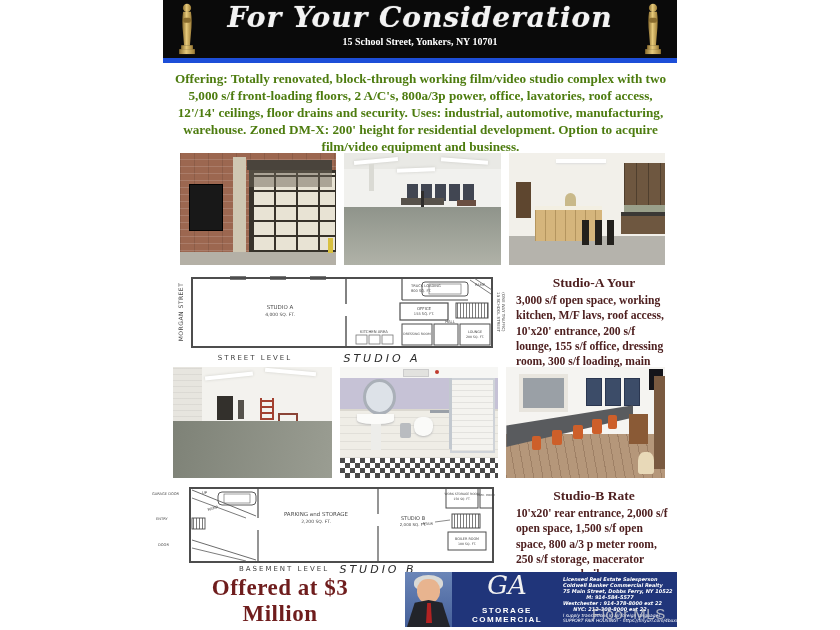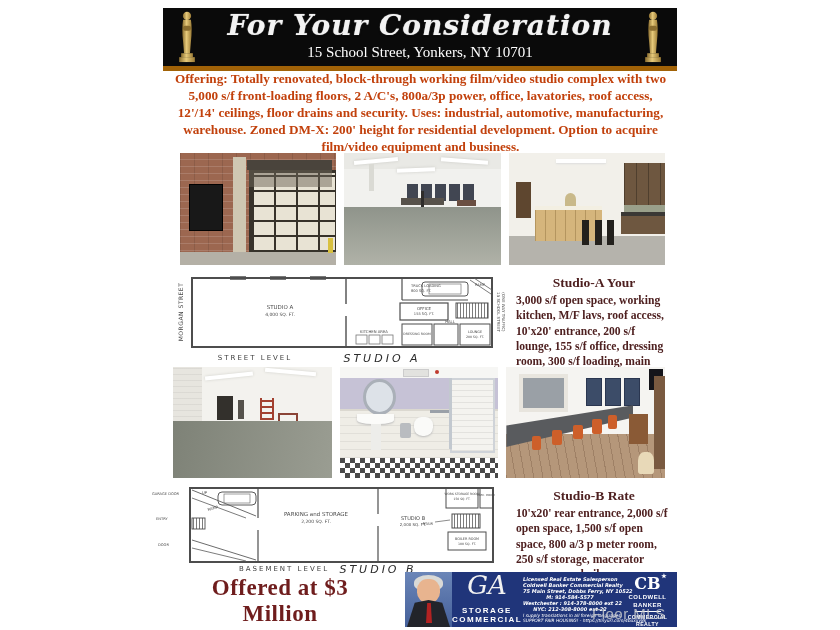--- a/index.html
+++ b/index.html
@@ -1,31 +1,31 @@
 <!DOCTYPE html>
 <html><head>
 <meta charset="utf-8">
 <style>
   html,body{margin:0;padding:0;}
   body{width:840px;height:630px;background:#ffffff;position:relative;overflow:hidden;
        font-family:"Liberation Serif", serif;}
 
   
-  .banner{position:absolute;left:163px;top:8px;width:514px;height:58px;background:#0a0a0a;
-          border-bottom:5px solid #a16207;}
+  .banner{position:absolute;left:163px;top:0;width:514px;height:58px;background:#0a0a0a;
+          border-bottom:5px solid #1d4ed8;}
   .banner-title{position:absolute;left:46px;right:46px;top:1px;text-align:center;color:#f3f3f3;
     font-family:"DejaVu Serif", serif;font-style:italic;font-weight:bold;font-size:28px;
     letter-spacing:1px;text-shadow:0 1px 2px rgba(0,0,0,.9),0 0 1px #fff;white-space:nowrap;}
   .banner-address{position:absolute;left:0;right:0;top:36px;text-align:center;color:#ffffff;
-    font-weight:normal;font-size:15px;}
+    font-weight:bold;font-size:10px;}
   .oscar{position:absolute;top:2px;width:28px;height:55px;}
   .oscar.left{left:10px;} .oscar.right{right:10px;}
 
   
-  .offering{position:absolute;left:172px;top:71px;width:497px;text-align:center;color:#c2410c;
+  .offering{position:absolute;left:172px;top:71px;width:497px;text-align:center;color:#4d7c0f;
     font-weight:bold;font-size:13.2px;line-height:1.28;}
 
   
   .photo-row{position:absolute;display:flex;gap:8px;}
   .row1{left:180px;top:153px;width:485px;height:112px;}
   .row2{left:173px;top:367px;width:492px;height:111px;}
   .photo{flex:1;position:relative;overflow:hidden;background:#ddd;}
   .photo div{position:absolute;}
 
   
@@ -134,21 +134,21 @@
   .desc-title{text-align:center;font-weight:bold;font-size:13.5px;margin-bottom:2px;}
   .desc-body{font-size:11.6px;font-weight:bold;line-height:1.32;}
 
   
   .price-block{position:absolute;left:176px;top:575px;width:208px;text-align:center;color:#6f1d1d;}
   .price-main{font-size:23px;font-weight:bold;letter-spacing:.5px;}
   .cap{font-size:12.5px;font-weight:bold;color:#4a1d1d;line-height:1.15;margin-top:1px;}
 
   
   .agent-panel{position:absolute;left:405px;top:572px;width:272px;height:55px;background:#20357a;
-    display:flex;color:#ffffff;}
+    display:flex;color:#ffffff;gap:20px;}
   .agent-photo{width:47px;height:100%;position:relative;overflow:hidden;flex:none;
     background:linear-gradient(#6b86b8,#45609a);}
   .agent-photo div{position:absolute;}
   .agent-photo .hair{left:9px;top:3px;width:29px;height:16px;background:#d9d9d6;border-radius:50% 50% 40% 40%;}
   .agent-photo .face{left:12px;top:7px;width:23px;height:24px;background:#e8b48f;border-radius:45%;}
   .agent-photo .suit{left:2px;top:28px;width:43px;height:27px;background:#22242a;
     clip-path:polygon(0 100%,18% 10%,50% 0,82% 10%,100% 100%);}
   .agent-photo .tie{left:21px;top:31px;width:6px;height:20px;background:#b22222;
     clip-path:polygon(20% 0,80% 0,100% 100%,0 100%);}
   .agent-mid{width:70px;flex:none;position:relative;}

